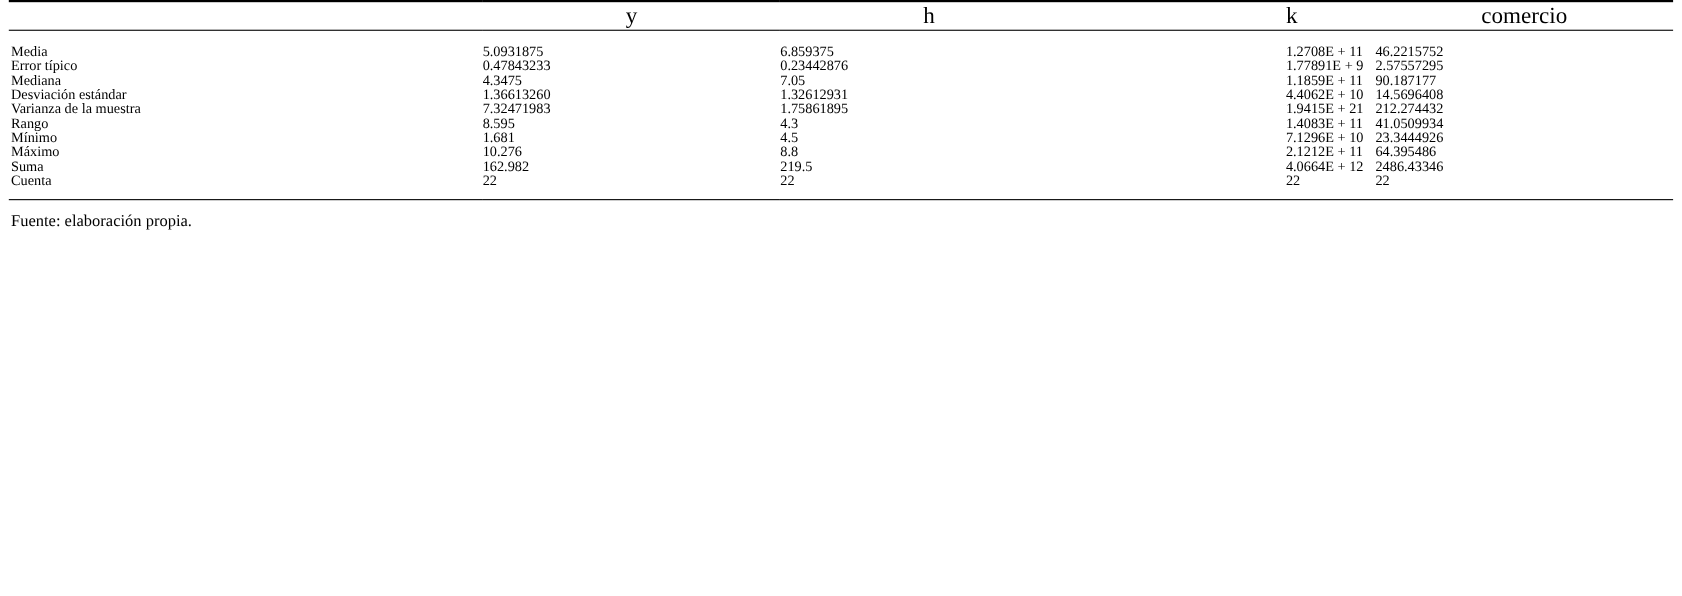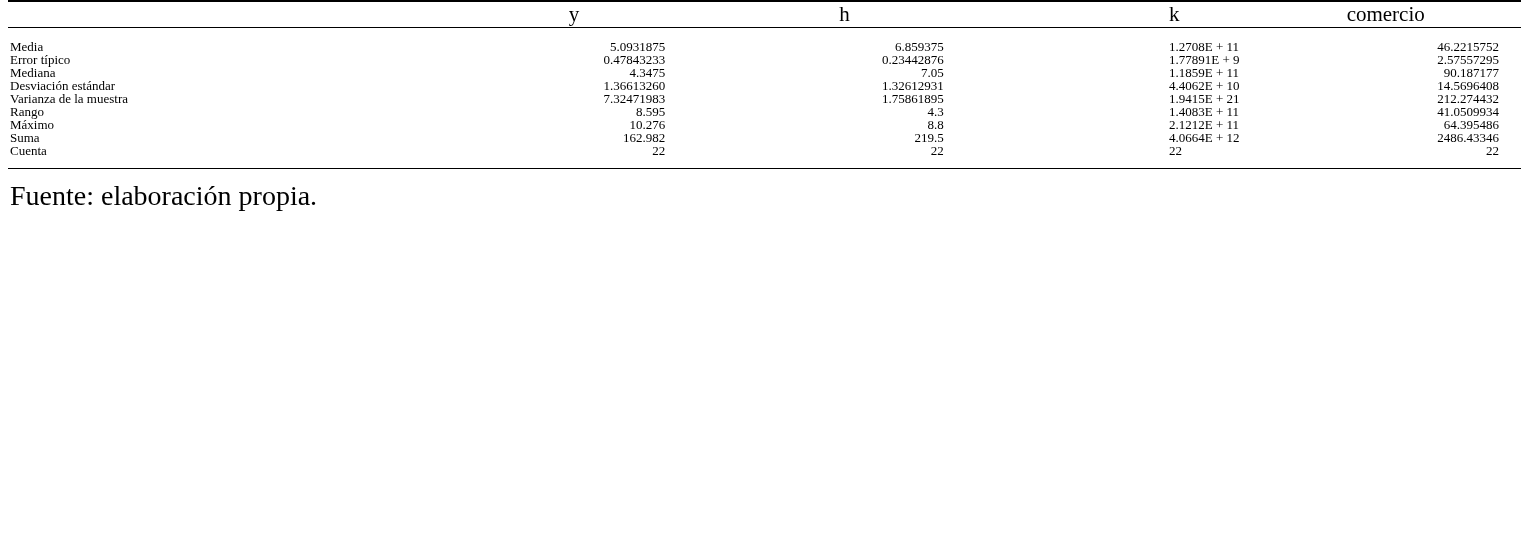--- a/index.html
+++ b/index.html
@@ -51,34 +51,34 @@
   tbody td {
     padding: 6.5px 0 6.5px 0;
     font-size: 13px;
     line-height: 1.0;
   }
   tbody td.label {
     text-align: left;
     padding-left: 2px;
   }
   tbody td.num {
-    text-align: right;
+    text-align: left;
   }
   tbody tr:first-child td {
     padding-top: 12px;
   }
   tbody tr:last-child td {
     padding-bottom: 11px;
     border-bottom: 1.5px solid #000;
     margin-top: 37px;
   }
   .source {
     margin-top: 11px;
     padding-left: 2px;
-    font-size: 28px;
+    font-size: 15px;
   }
   
   .num.col0 { padding-right: 44px; }
   .num.col1 { padding-right: 36px; }
   .num.col2 { text-align: left; padding-left: 12.5%; }
   .num.col3 { padding-right: 22px; }
   thead th.h-col2 { text-align: left; padding-left: 12.5%; }
 </style>
 </head>
 <body>
@@ -138,20 +138,27 @@
         <td class="num col3">212.274432</td>
       </tr>
       <tr>
         <td class="label">Rango</td>
         <td class="num col0">8.595</td>
         <td class="num col1">4.3</td>
         <td class="num col2">1.4083E + 11</td>
         <td class="num col3">41.0509934</td>
       </tr>
       <tr>
+        <td class="label">Mínimo</td>
+        <td class="num col0">1.681</td>
+        <td class="num col1">4.5</td>
+        <td class="num col2">7.1296E + 10</td>
+        <td class="num col3">23.3444926</td>
+      </tr>
+      <tr>
         <td class="label">Máximo</td>
         <td class="num col0">10.276</td>
         <td class="num col1">8.8</td>
         <td class="num col2">2.1212E + 11</td>
         <td class="num col3">64.395486</td>
       </tr>
       <tr>
         <td class="label">Suma</td>
         <td class="num col0">162.982</td>
         <td class="num col1">219.5</td>

